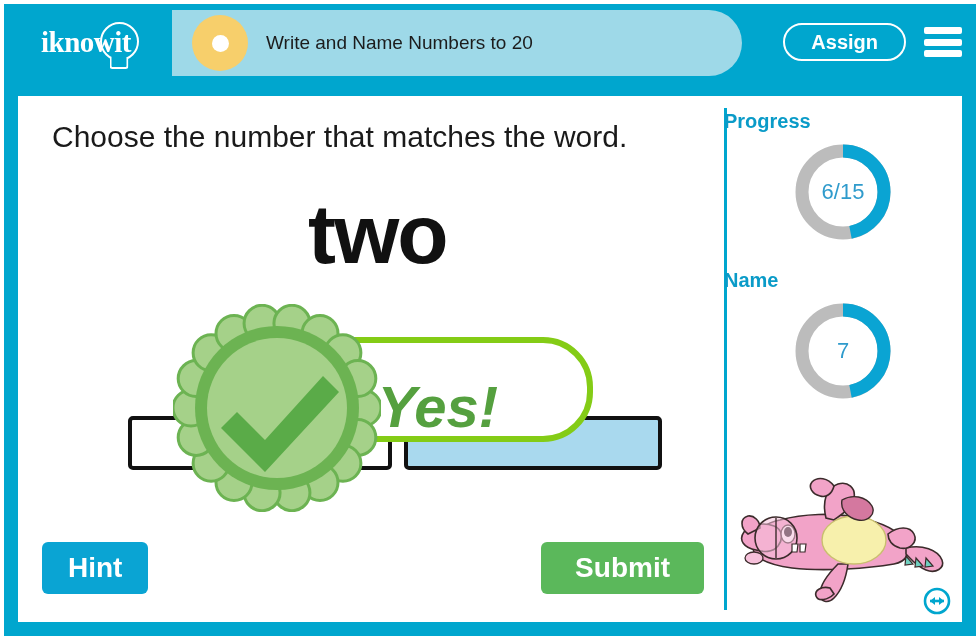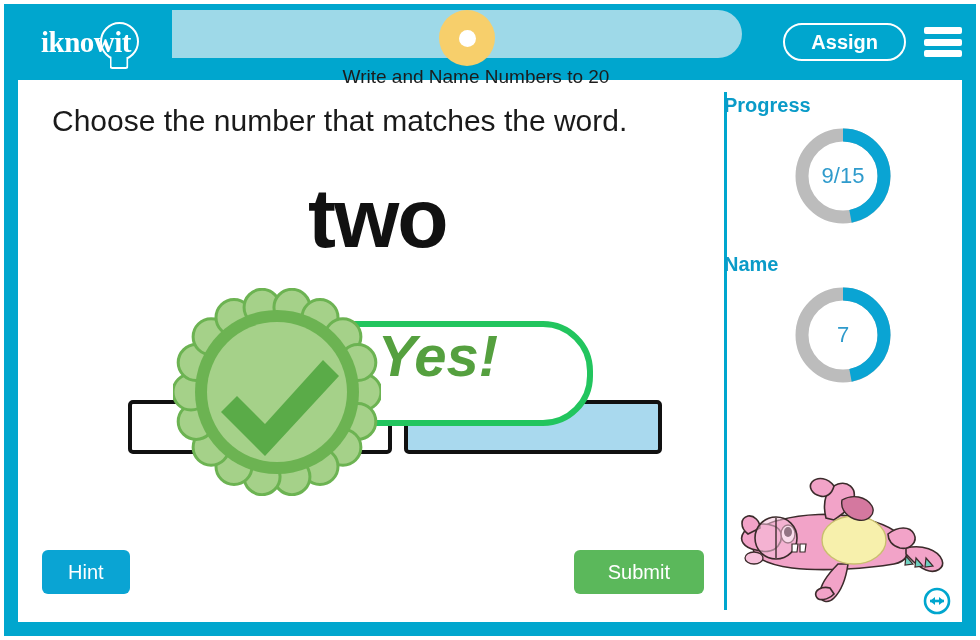--- a/index.html
+++ b/index.html
@@ -74,29 +74,28 @@
     border: 2.5px solid #ffffff;
     border-top: none;
     border-radius: 0 0 3px 3px;
     background: #00a6ce;
   }
 
   .title-pill {
     position: absolute;
     left: 168px;
     top: 6px;
-    height: 48px;
+    height: 66px;
     width: 570px;
     background: #9ed9e8;
     border-radius: 0 40px 40px 0;
     display: flex;
     align-items: center;
     padding-left: 20px;
     z-index: 2;
-    flex-direction: column;
   }
 
   .title-dot {
     width: 56px;
     height: 56px;
     border-radius: 50%;
     background: #f7cf6b;
     display: flex;
     align-items: center;
     justify-content: center;
@@ -154,21 +153,21 @@
   .hamburger span {
     display: block;
     height: 7px;
     background: #ffffff;
     border-radius: 2px;
   }
 
   
   .content {
     flex: 1 1 auto;
-    margin: 0 14px 14px 14px;
+    margin: 16px 14px 14px 14px;
     background: #ffffff;
     position: relative;
     display: flex;
   }
 
   .question-pane {
     position: relative;
     width: 706px;
     flex: 0 0 706px;
     padding: 22px 26px 0 34px;
@@ -224,24 +223,24 @@
   .choice.b { left: 386px;  width: 258px; background: #a9d9ee; }
 
   
   .yes-banner {
     position: absolute;
     left: 265px;
     top: 145px;
     width: 310px;
     height: 105px;
     background: #ffffff;
-    border: 6px solid #22c55e;
+    border: 6px solid #84cc16;
     border-radius: 14px 50px 50px 14px;
     display: flex;
-    align-items: flex-start;
+    align-items: flex-end;
     justify-content: center;
     z-index: 6;
   }
   .yes-banner span {
     font-size: 58px;
     font-weight: bold;
     font-style: italic;
     color: #55a03f;
     font-family: "Liberation Sans", sans-serif;
     line-height: 1;
@@ -256,22 +255,22 @@
     z-index: 7;
   }
   .badge svg { display: block; width: 208px; height: 208px; }
 
   
   .hint-btn, .submit-btn {
     position: absolute;
     border: none;
     border-radius: 6px;
     color: #ffffff;
-    font-size: 20px;
-    font-weight: normal;
+    font-size: 28px;
+    font-weight: bold;
     font-family: "Liberation Sans", sans-serif;
     cursor: pointer;
     line-height: 1;
   }
   .hint-btn {
     left: 24px;
     bottom: 28px;
     background: #0aa4d3;
     padding: 12px 26px;
   }
@@ -412,21 +411,21 @@
     <div class="divider"></div>
 
     <div class="sidebar">
 
       <div class="meter-label">Progress</div>
       <div class="ring-wrap">
         <svg width="106" height="106" viewBox="0 0 106 106">
           <circle cx="53" cy="53" r="41" fill="none" stroke="#bcbcbc" stroke-width="13"></circle>
           <circle id="progress-arc" cx="53" cy="53" r="41" fill="none" stroke="#0aa4d3" stroke-width="13" stroke-dasharray="121.0769808693506 136.5336167250124" stroke-linecap="butt"></circle>
         </svg>
-        <div class="ring-value">9/15</div>
+        <div class="ring-value">6/15</div>
       </div>
 
       <div class="meter-label" style="margin-top:24px">Name</div>
       <div class="ring-wrap">
         <svg width="106" height="106" viewBox="0 0 106 106">
           <circle cx="53" cy="53" r="41" fill="none" stroke="#bcbcbc" stroke-width="13"></circle>
           <circle id="score-arc" cx="53" cy="53" r="41" fill="none" stroke="#0aa4d3" stroke-width="13" stroke-dasharray="121.0769808693506 136.5336167250124" stroke-linecap="butt"></circle>
         </svg>
         <div class="ring-value">7</div>
       </div>

